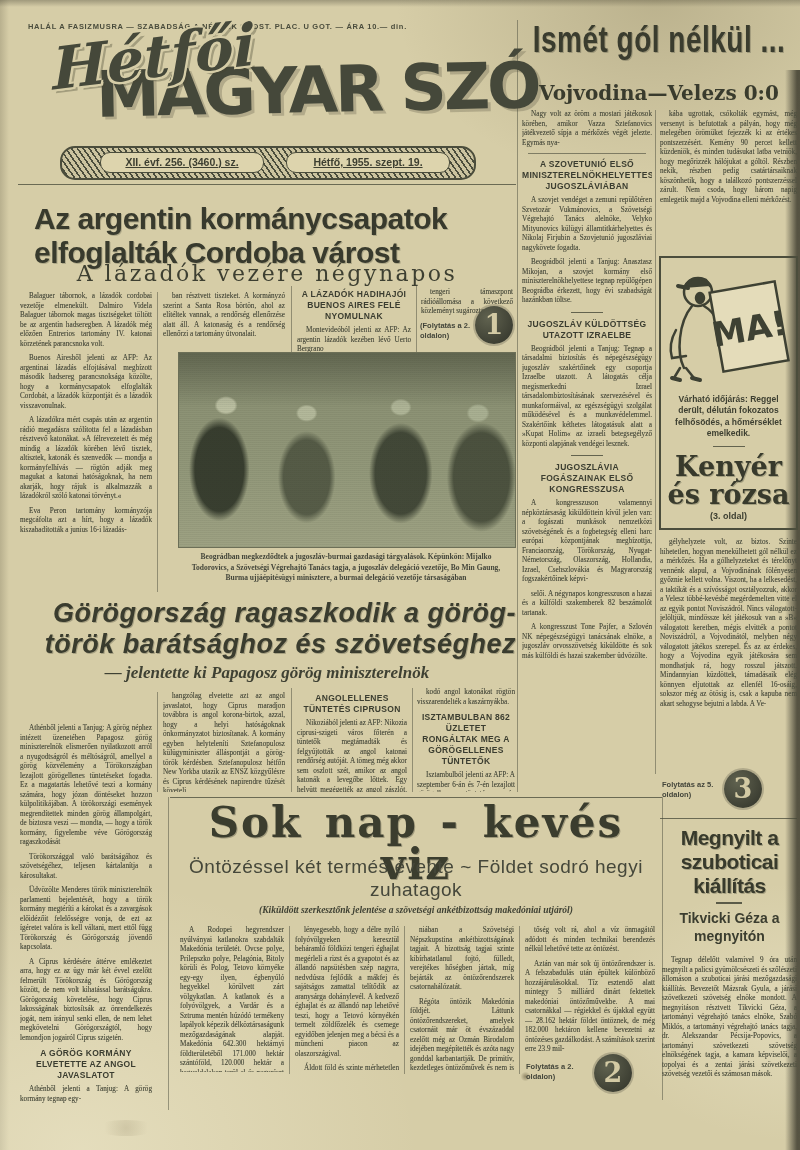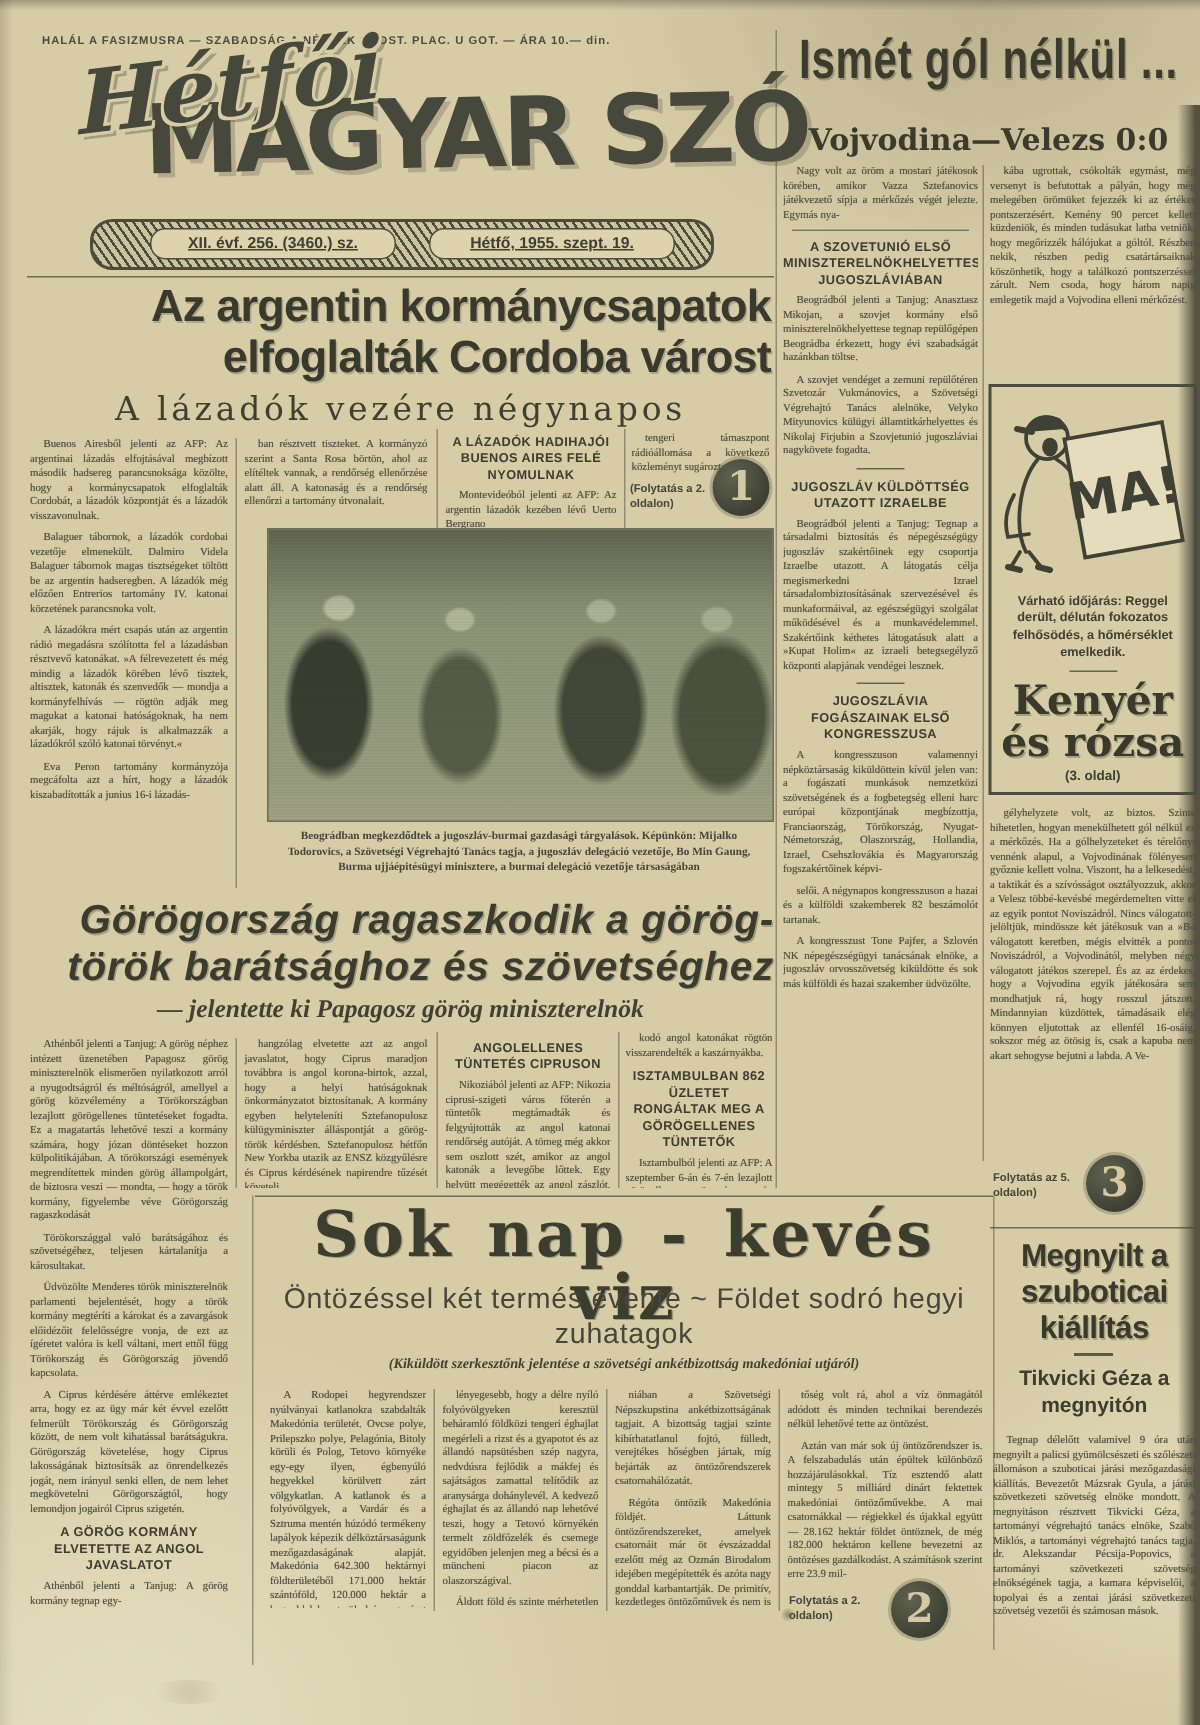--- a/index.html
+++ b/index.html
@@ -34,21 +34,21 @@
   .datebar{position:absolute;left:60px;top:146px;width:412px;height:30px;border-radius:15px;
     border:2px solid #4b4d3c;
     background:repeating-linear-gradient(55deg,#4b4d3c 0 1.6px, rgba(75,77,60,.08) 1.6px 4.8px);}
   .pill{position:absolute;top:4px;height:19px;width:162px;border:1.5px solid #4b4d3c;border-radius:10px;
     background:#ddd4ad;text-align:center;font:bold 10.5px/19px "Liberation Sans",sans-serif;color:#3d3f31;text-decoration:underline;}
   .pill.p1{left:38px;} .pill.p2{left:224px;}
 
   .hr{position:absolute;height:1px;background:rgba(70,72,56,.75);}
   .vr{position:absolute;width:1px;background:rgba(75,77,62,.5);}
 
-  .arg-head{position:absolute;left:20px;top:188px;width:494px;margin:0;text-align:right;
+  .arg-head{position:absolute;left:20px;top:188px;width:494px;margin:14px;text-align:left;
     font:bold 30px/1.12 "Liberation Sans",sans-serif;color:#383a2d;letter-spacing:-.5px;
     text-shadow:1px 1px 0 rgba(56,58,45,.25);}
   .arg-sub{position:absolute;left:20px;top:262px;width:494px;text-align:center;
     font:22px/1.1 "DejaVu Serif",serif;letter-spacing:2.5px;color:#3d3f31;}
 
   .bt-col{position:absolute;overflow:hidden;}
   .bt-col p{margin:0 0 5px;text-indent:9px;
     font:7.2px/1.32 "Liberation Serif",serif;text-align:justify;color:#4e5040;
     text-shadow:0 0 .5px rgba(78,80,64,.6);}
   .colh{margin:5px 0 4px;font:bold 8.5px/1.3 "Liberation Sans",sans-serif;text-align:center;
@@ -132,22 +132,22 @@
   </div>
 
   <div class="hr" style="left:18px;top:184px;width:498px"></div>
   <div class="vr" style="left:517px;top:20px;height:772px"></div>
   <div class="vr" style="left:655px;top:110px;height:664px"></div>
 
   <h1 class="arg-head">Az argentin kormánycsapatok elfoglalták Cordoba várost</h1>
   <div class="arg-sub">A lázadók vezére négynapos</div>
 
   <div class="bt-col" style="left:20px;top:292px;width:132px;height:300px">
+    <p>Balaguer tábornok, a lázadók cordobai vezetője elmenekült. Dalmiro Videla Balaguer tábornok magas tisztségeket töltött be az argentin hadseregben. A lázadók még előzően Entrerios tartomány IV. katonai körzetének parancsnoka volt.</p>
     <p>Buenos Airesből jelenti az AFP: Az argentinai lázadás elfojtásával megbízott második hadsereg parancsnoksága közölte, hogy a kormánycsapatok elfoglalták Cordobát, a lázadók központját és a lázadók visszavonulnak.</p>
-    <p>Balaguer tábornok, a lázadók cordobai vezetője elmenekült. Dalmiro Videla Balaguer tábornok magas tisztségeket töltött be az argentin hadseregben. A lázadók még előzően Entrerios tartomány IV. katonai körzetének parancsnoka volt.</p>
     <p>A lázadókra mért csapás után az argentin rádió megadásra szólította fel a lázadásban résztvevő katonákat. »A félrevezetett és még mindig a lázadók körében lévő tisztek, altisztek, katonák és szenvedők — mondja a kormányfelhívás — rögtön adják meg magukat a katonai hatóságoknak, ha nem akarják, hogy rájuk is alkalmazzák a lázadókról szóló katonai törvényt.«</p>
     <p>Eva Peron tartomány kormányzója megcáfolta azt a hírt, hogy a lázadók kiszabadították a junius 16-i lázadás-</p>
   </div>
   <div class="vr" style="left:157px;top:292px;height:300px"></div>
   <div class="bt-col" style="left:163px;top:292px;width:122px;height:60px">
     <p>ban résztvett tiszteket. A kormányzó szerint a Santa Rosa börtön, ahol az elítéltek vannak, a rendőrség ellenőrzése alatt áll. A katonaság és a rendőrség ellenőrzi a tartomány útvonalait.</p>
   </div>
   <div class="vr" style="left:291px;top:286px;height:66px"></div>
   <div class="bt-col" style="left:297px;top:284px;width:114px;height:70px">
     <div class="colh">A LÁZADÓK HADIHAJÓI BUENOS AIRES FELÉ NYOMULNAK</div>
@@ -159,21 +159,21 @@
   </div>
   <div class="folyt" style="left:420px;top:321px;width:52px">(Folytatás a 2. oldalon)</div>
   <div class="badge" style="left:475px;top:306px">1</div>
 
   <div class="photo"></div>
   <div class="cap">Beográdban megkezdődtek a jugoszláv-burmai gazdasági tárgyalások. Képünkön: Mijalko Todorovics, a Szövetségi Végrehajtó Tanács tagja, a jugoszláv delegáció vezetője, Bo Min Gaung, Burma ujjáépitésügyi minisztere, a burmai delegáció vezetője társaságában</div>
 
   <h2 class="gor-head">Görögország ragaszkodik a görög-török barátsághoz és szövetséghez</h2>
   <div class="gor-sub">— jelentette ki Papagosz görög miniszterelnök</div>
 
-  <div class="bt-col" style="left:20px;top:692px;width:132px;height:416px">
+  <div class="bt-col" style="left:20px;top:724px;width:132px;height:416px">
     <p>Athénből jelenti a Tanjug: A görög néphez intézett üzenetében Papagosz görög miniszterelnök elismerően nyilatkozott arról a nyugodtságról és méltóságról, amellyel a görög közvélemény a Törökországban lezajlott görögellenes tüntetéseket fogadta. Ez a magatartás lehetővé teszi a kormány számára, hogy józan döntéseket hozzon külpolitikájában. A törökországi események megrendítettek minden görög állampolgárt, de biztosra veszi — mondta, — hogy a török kormány, figyelembe véve Görögország ragaszkodását</p>
     <p>Törökországgal való barátságához és szövetségéhez, teljesen kártalanítja a károsultakat.</p>
     <p>Üdvözölte Menderes török miniszterelnök parlamenti bejelentését, hogy a török kormány megtéríti a károkat és a zavargások előidézőit felelősségre vonja, de ezt az ígéretet valóra is kell váltani, mert ettől függ Törökország és Görögország jövendő kapcsolata.</p>
     <p>A Ciprus kérdésére áttérve emlékeztet arra, hogy ez az ügy már két évvel ezelőtt felmerült Törökország és Görögország között, de nem volt kihatással barátságukra. Görögország követelése, hogy Ciprus lakosságának biztosítsák az önrendelkezés jogát, nem irányul senki ellen, de nem lehet megkövetelni Görögországtól, hogy lemondjon jogairól Ciprus szigetén.</p>
     <div class="colh">A GÖRÖG KORMÁNY ELVETETTE AZ ANGOL JAVASLATOT</div>
     <p>Athénből jelenti a Tanjug: A görög kormány tegnap egy-</p>
   </div>
   <div class="vr" style="left:157px;top:692px;height:100px"></div>
   <div class="bt-col" style="left:163px;top:692px;width:122px;height:100px">
     <p>hangzólag elvetette azt az angol javaslatot, hogy Ciprus maradjon továbbra is angol korona-birtok, azzal, hogy a helyi hatóságoknak önkormányzatot biztosítanak. A kormány egyben helyteleníti Sztefanopulosz külügyminiszter álláspontját a görög-török kérdésben. Sztefanopulosz hétfőn New Yorkba utazik az ENSZ közgyűlésre és Ciprus kérdésének napirendre tűzését követeli.</p>
@@ -190,22 +190,22 @@
     <p>Isztambulból jelenti az AFP: A szeptember 6-án és 7-én lezajlott görögellenes tüntetés során Isztambul különböző pontjain 862 üzletet rongáltak meg. A külvárosokban a kárt még nem becsülték fel.</p>
   </div>
 
   <div class="sp-head"><span>Ismét gól nélkül ...</span></div>
   <div class="sp-sub">Vojvodina—Velezs 0:0</div>
 
   <div class="bt-col" style="left:522px;top:110px;width:130px;height:688px">
     <p>Nagy volt az öröm a mostari játékosok körében, amikor Vazza Sztefanovics játékvezető sípja a mérkőzés végét jelezte. Egymás nya-</p>
     <div class="wide-hr"></div>
     <div class="colh">A SZOVETUNIÓ ELSŐ MINISZTERELNÖKHELYETTESE JUGOSZLÁVIÁBAN</div>
+    <p>A szovjet vendéget a zemuni repülőtéren Szvetozár Vukmánovics, a Szövetségi Végrehajtó Tanács alelnöke, Velyko Mityunovics külügyi államtitkárhelyettes és Nikolaj Firjubin a Szovjetunió jugoszláviai nagykövete fogadta.</p>
     <p>Beográdból jelenti a Tanjug: Anasztasz Mikojan, a szovjet kormány első miniszterelnökhelyettese tegnap repülőgépen Beográdba érkezett, hogy évi szabadságát hazánkban töltse.</p>
-    <p>A szovjet vendéget a zemuni repülőtéren Szvetozár Vukmánovics, a Szövetségi Végrehajtó Tanács alelnöke, Velyko Mityunovics külügyi államtitkárhelyettes és Nikolaj Firjubin a Szovjetunió jugoszláviai nagykövete fogadta.</p>
     <div class="mini-hr"></div>
     <div class="colh">JUGOSZLÁV KÜLDÖTTSÉG UTAZOTT IZRAELBE</div>
     <p>Beográdból jelenti a Tanjug: Tegnap a társadalmi biztosítás és népegészségügy jugoszláv szakértőinek egy csoportja Izraelbe utazott. A látogatás célja megismerkedni Izrael társadalombiztosításának szervezésével és munkaformáival, az egészségügyi szolgálat működésével és a munkavédelemmel. Szakértőink kéthetes látogatásuk alatt a »Kupat Holim« az izraeli betegsegélyző központi alapjának vendégei lesznek.</p>
     <div class="mini-hr"></div>
     <div class="colh">JUGOSZLÁVIA FOGÁSZAINAK ELSŐ KONGRESSZUSA</div>
     <p>A kongresszuson valamennyi népköztársaság kiküldöttein kívül jelen van: a fogászati munkások nemzetközi szövetségének és a fogbetegség elleni harc európai központjának megbízottja, Franciaország, Törökország, Nyugat-Németország, Olaszország, Hollandia, Izrael, Csehszlovákia és Magyarország fogszakértőinek képvi-</p>
     <p>selői. A négynapos kongresszuson a hazai és a külföldi szakemberek 82 beszámolót tartanak.</p>
     <p>A kongresszust Tone Pajfer, a Szlovén NK népegészségügyi tanácsának elnöke, a jugoszláv orvosszövetség kiküldötte és sok más külföldi és hazai szakember üdvözölte.</p>
   </div>
 

